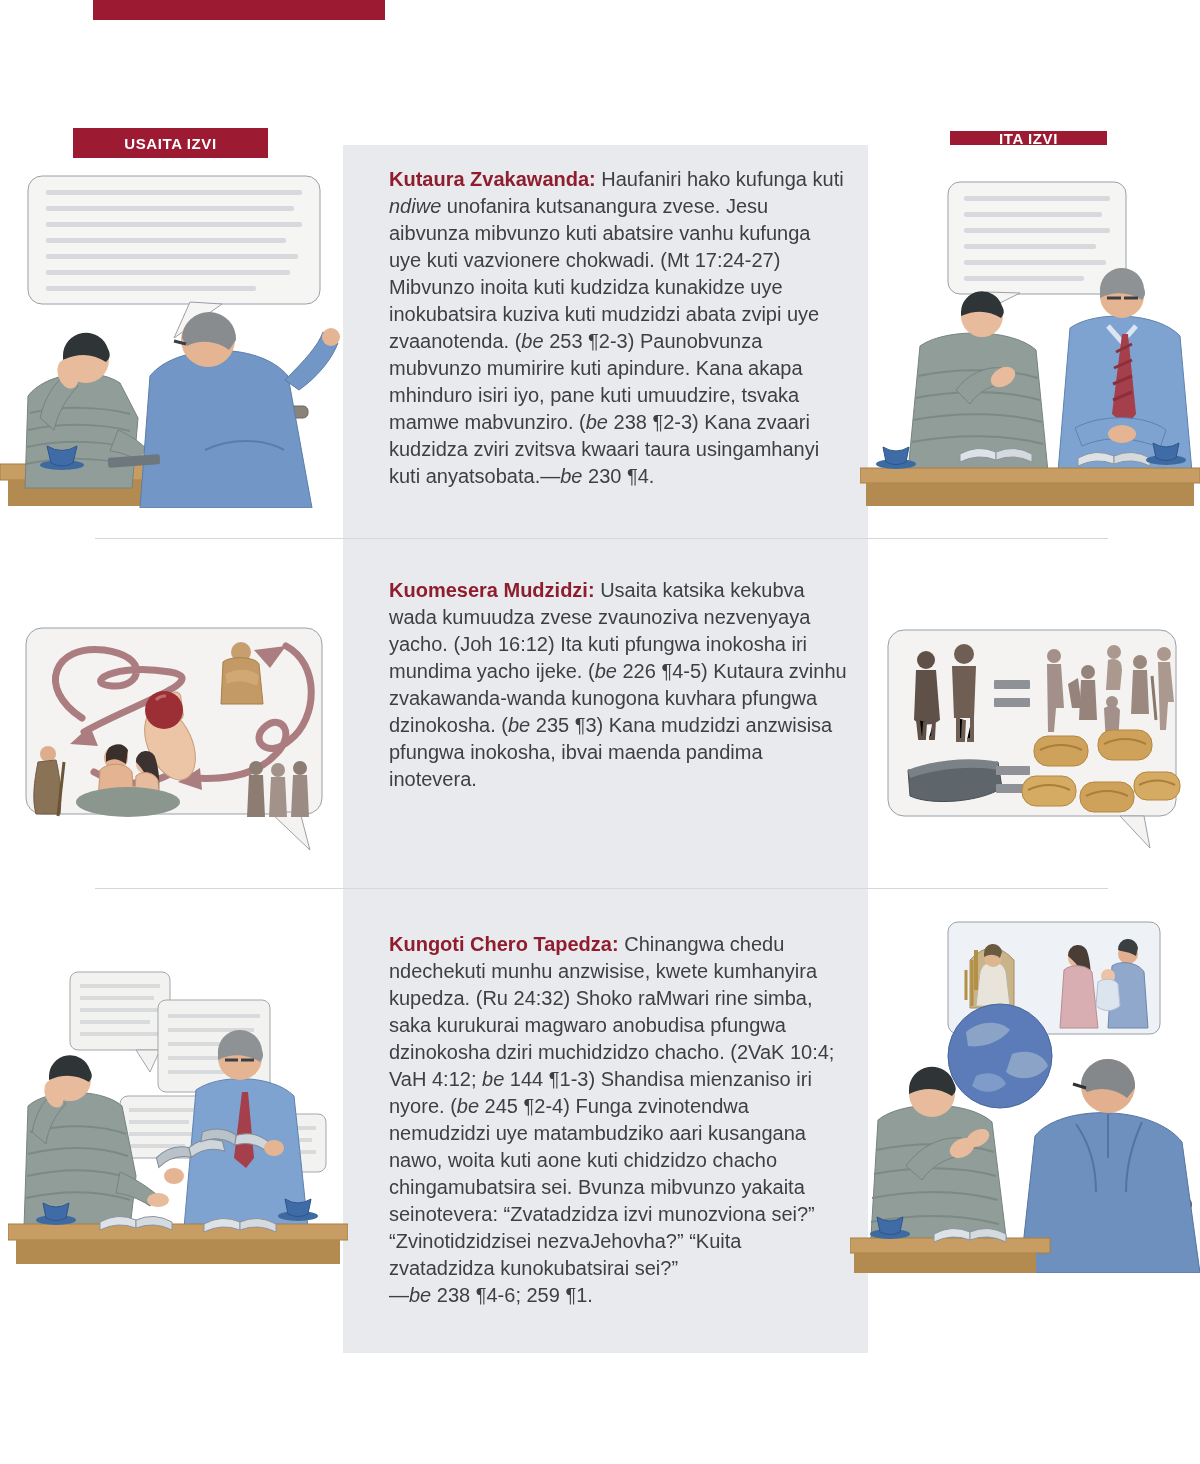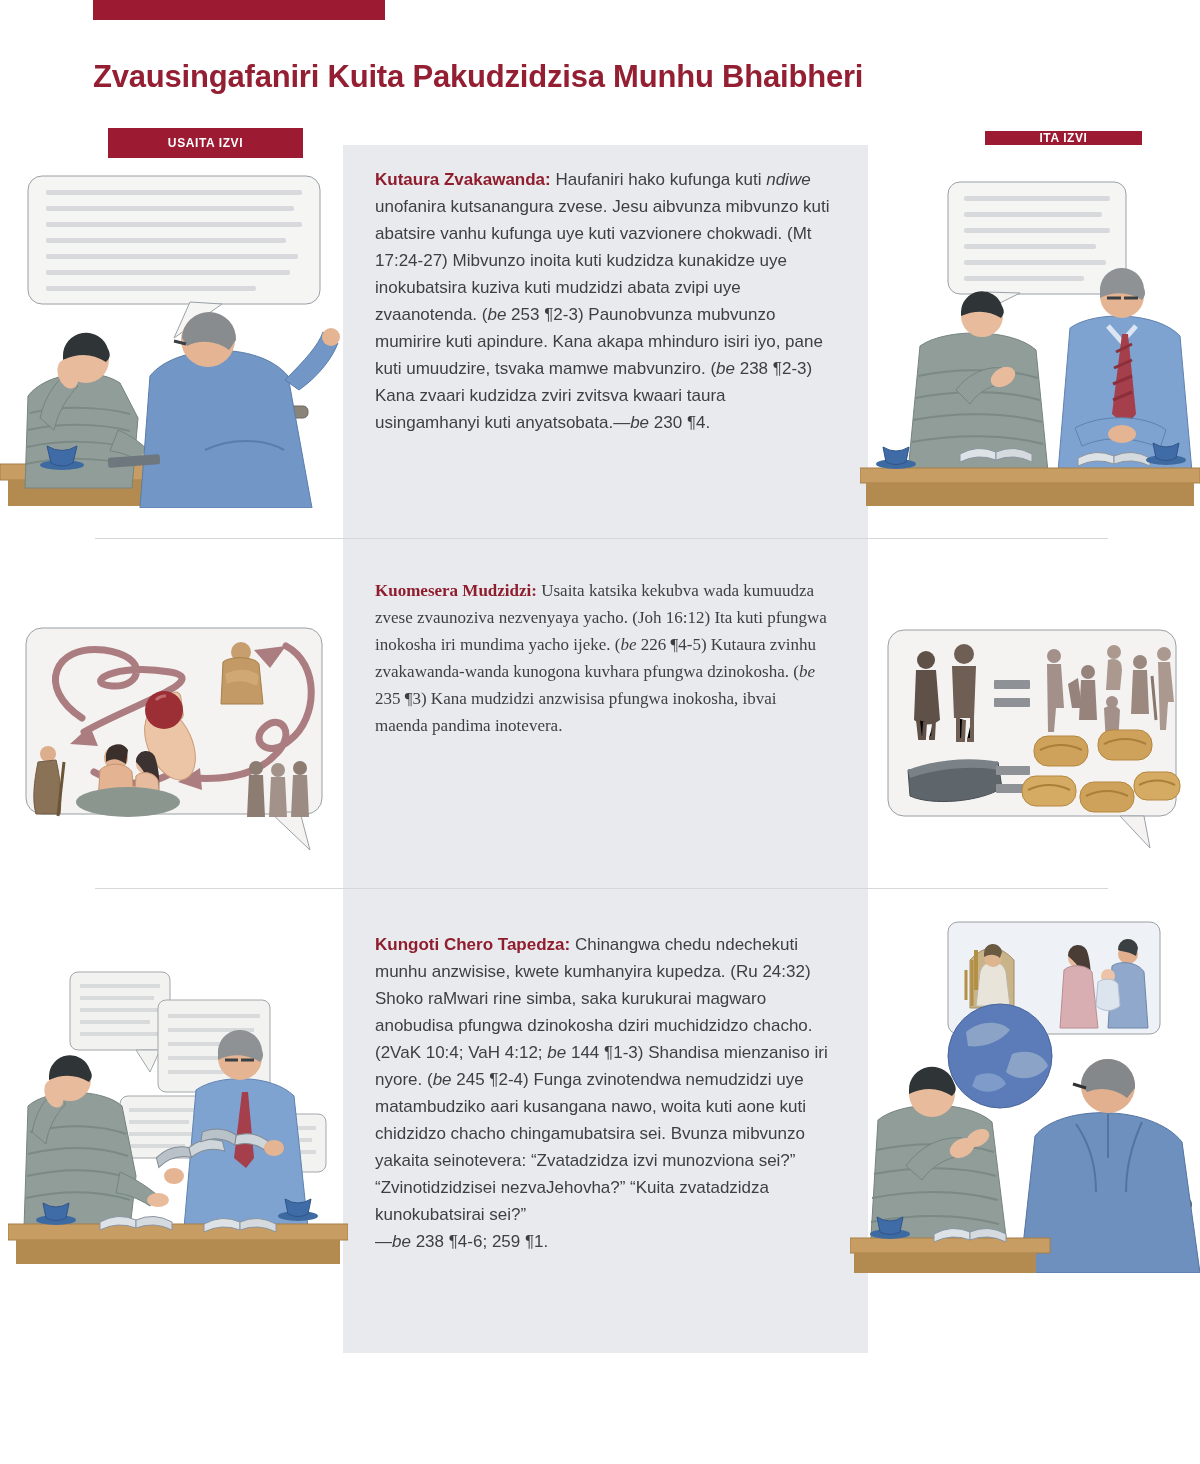--- a/index.html
+++ b/index.html
@@ -11,54 +11,53 @@
   .top-bar {
     position:absolute; left:93px; top:0; width:292px; height:20px;
     background:#9c1b32;
   }
   .page-title {
     position:absolute; left:93px; top:38px; width:1000px;
     font-size:31px; font-weight:bold; letter-spacing:-0.2px; color:#941f33;
   }
   .badge {
     position:absolute; background:#9c1b32; color:#ffffff;
-    font-size:12px; font-weight:bold; letter-spacing:0.6px;
-    display:flex; align-items:center; justify-content:center;margin-left:35px;
+    font-size:15px; font-weight:bold; letter-spacing:0.6px;
+    display:flex; align-items:center; justify-content:center;
   }
   .badge-left  { left:73px;  top:128px; width:195px; height:30px; }
   .badge-right { left:950px; top:131px; width:157px; height:14px; }
   .panel {
     position:absolute; left:343px; top:145px; width:525px; height:1208px;
     background:#e8eaed;
   }
   .divider {
     position:absolute; left:95px; width:1013px; height:1px; background:#d5d7da;
   }
   .divider-1 { top:538px; }
   .divider-2 { top:888px; }
   .study-point {
-    position:absolute; left:375px; width:458px;
-    font-size:17px; line-height:27px; color:#3e3f41; text-align:left;
+    position:absolute; left:389px; width:458px;
+    font-size:20px; line-height:27px; color:#3e3f41; text-align:left;
   }
   .study-point-1 { top:166px; }
-  .study-point-2 { top:577px;font-family:Liberation Serif, serif; }
+  .study-point-2 { top:577px; }
   .study-point-3 { top:931px; }
   .seg-lead   { color:#8f1d2e; font-weight:bold; }
   .seg-italic { font-style:italic; }
   .illus { position:absolute; }
   .illus svg { display:block; }
 </style>
 </head>
 <body>
 
 <div id="page">
 
   <div class="top-bar"></div>
 
-  <h1 class="page-title">Zvausingafaniri Kuita Pakudzidzisa Munhu Bhaibheri</h1>
 
   <div class="badge badge-left">USAITA IZVI</div>
   <div class="badge badge-right">ITA IZVI</div>
 
   <div class="panel"></div>
   <div class="divider divider-1"></div>
   <div class="divider divider-2"></div>
 
   <div class="illus" style="left:0;top:168px;">
     <svg width="345" height="340" viewBox="0 0 345 340">

